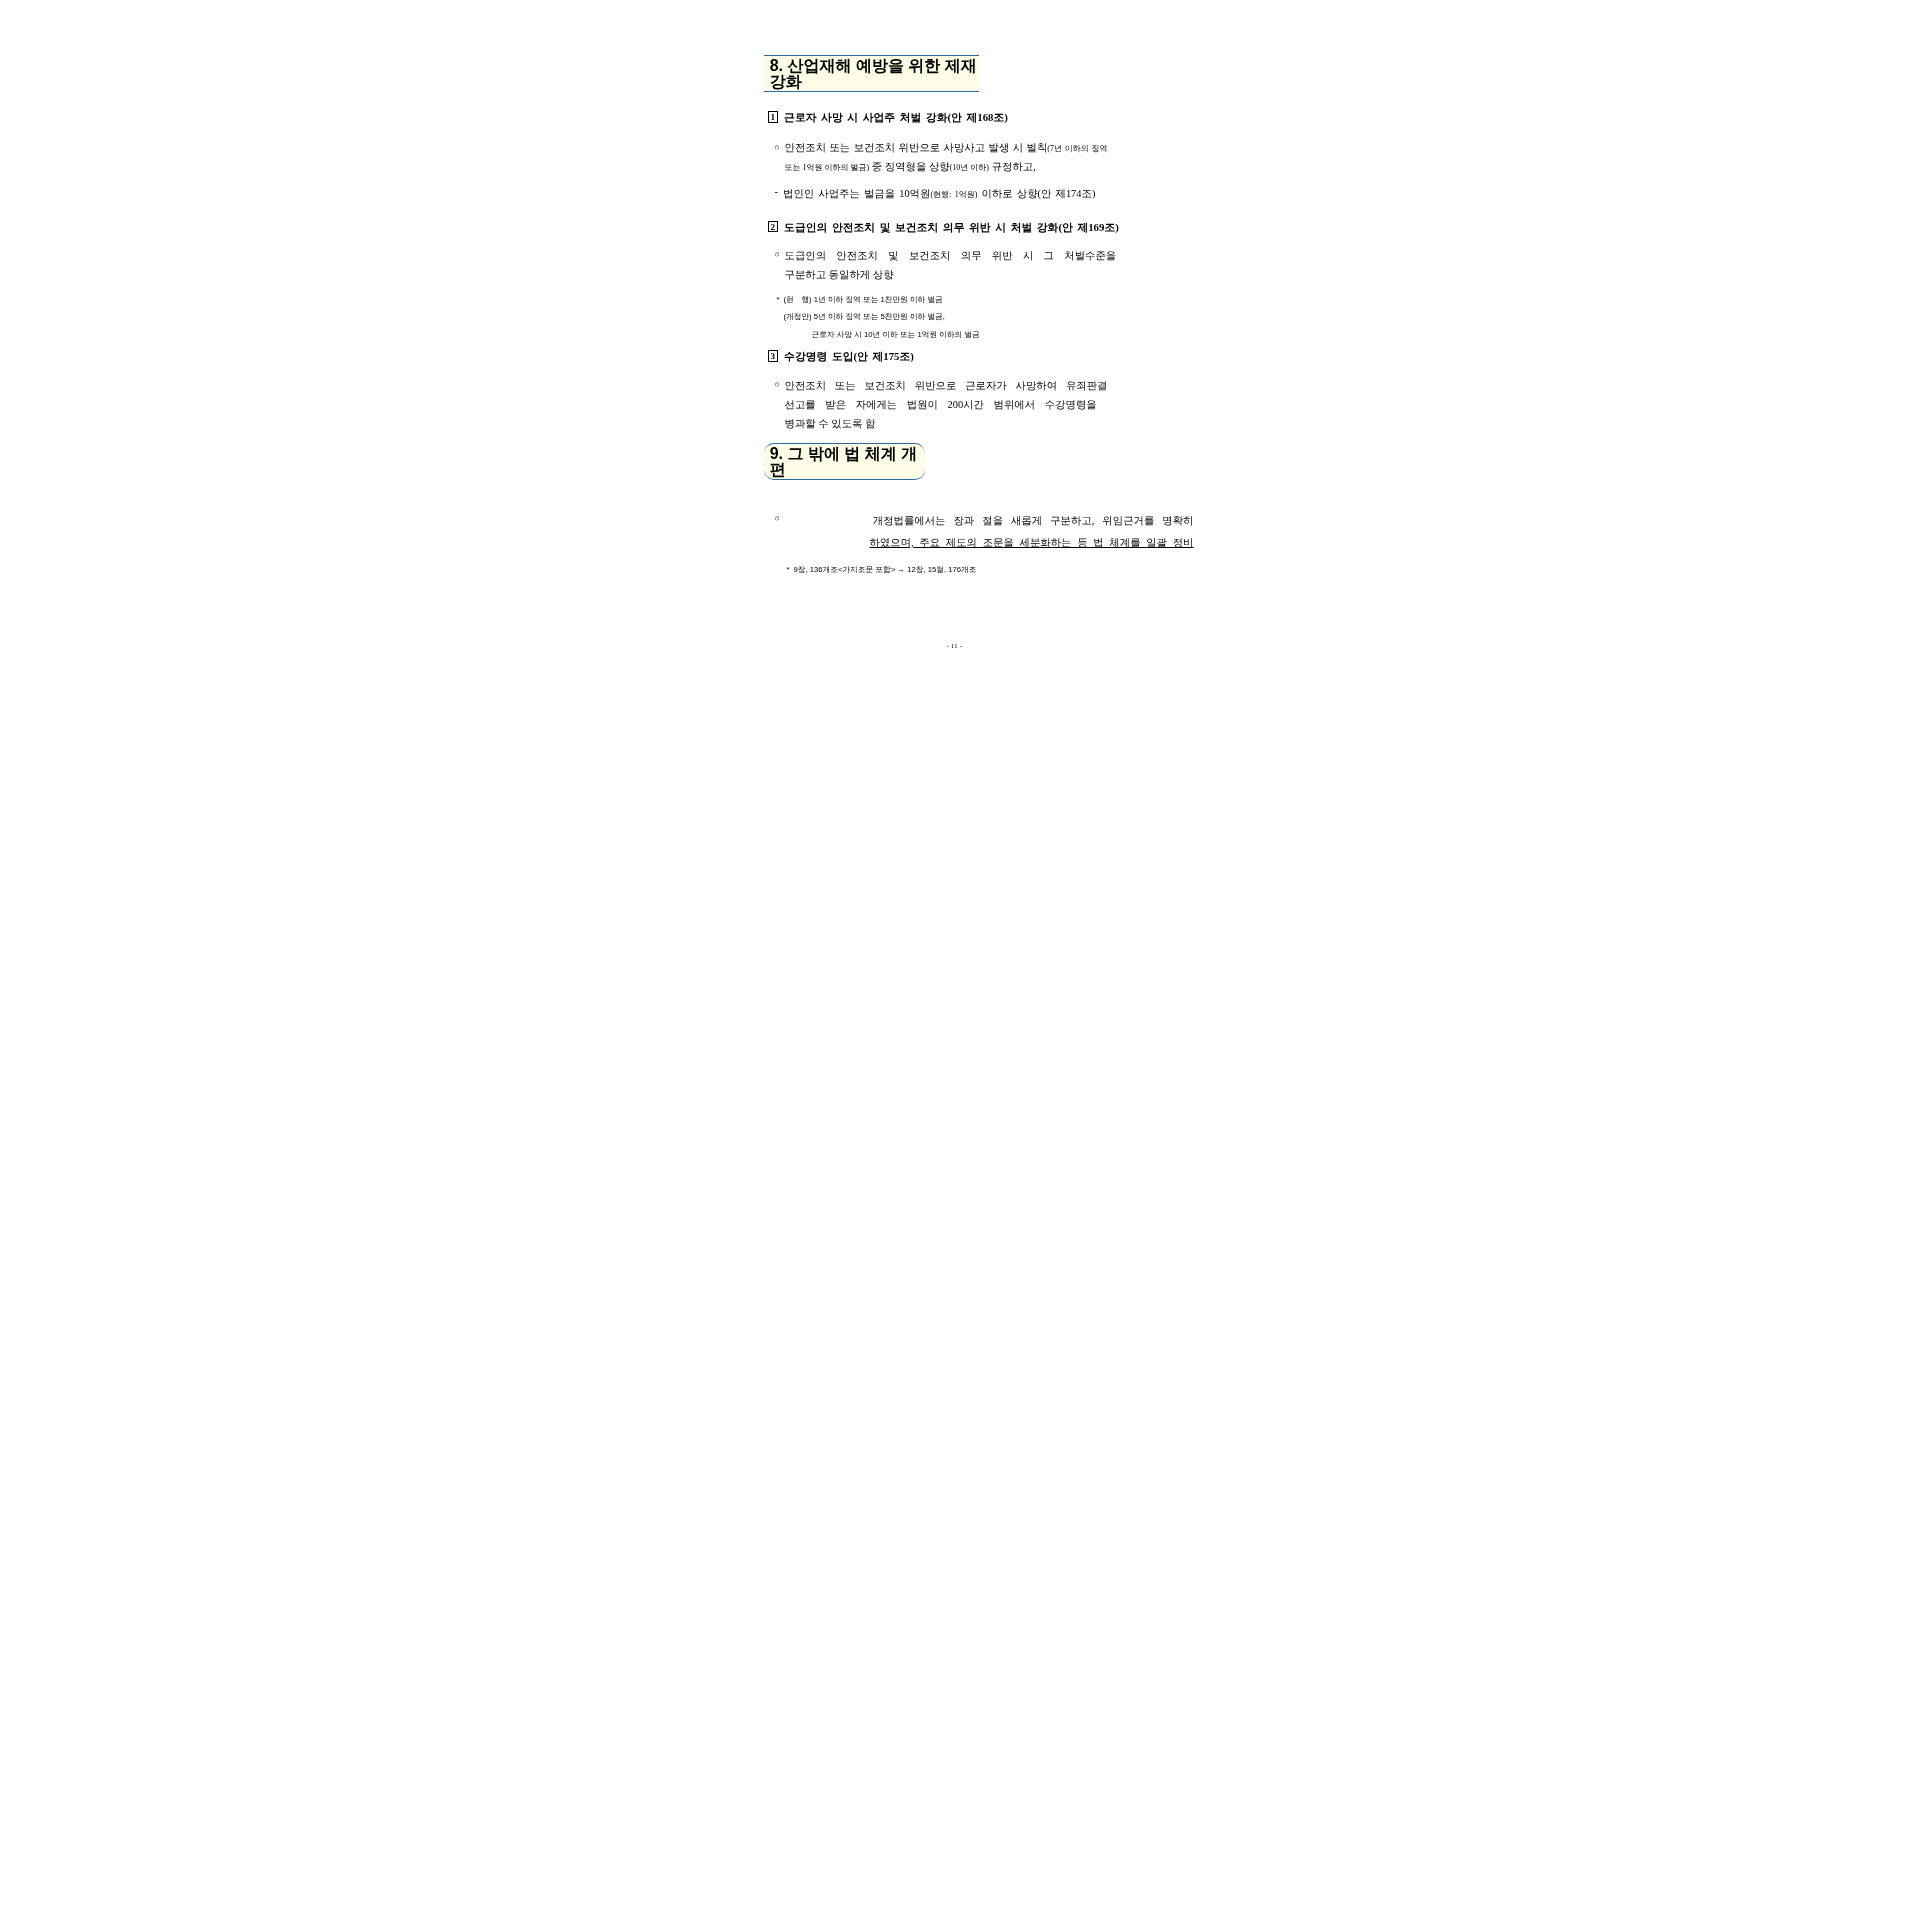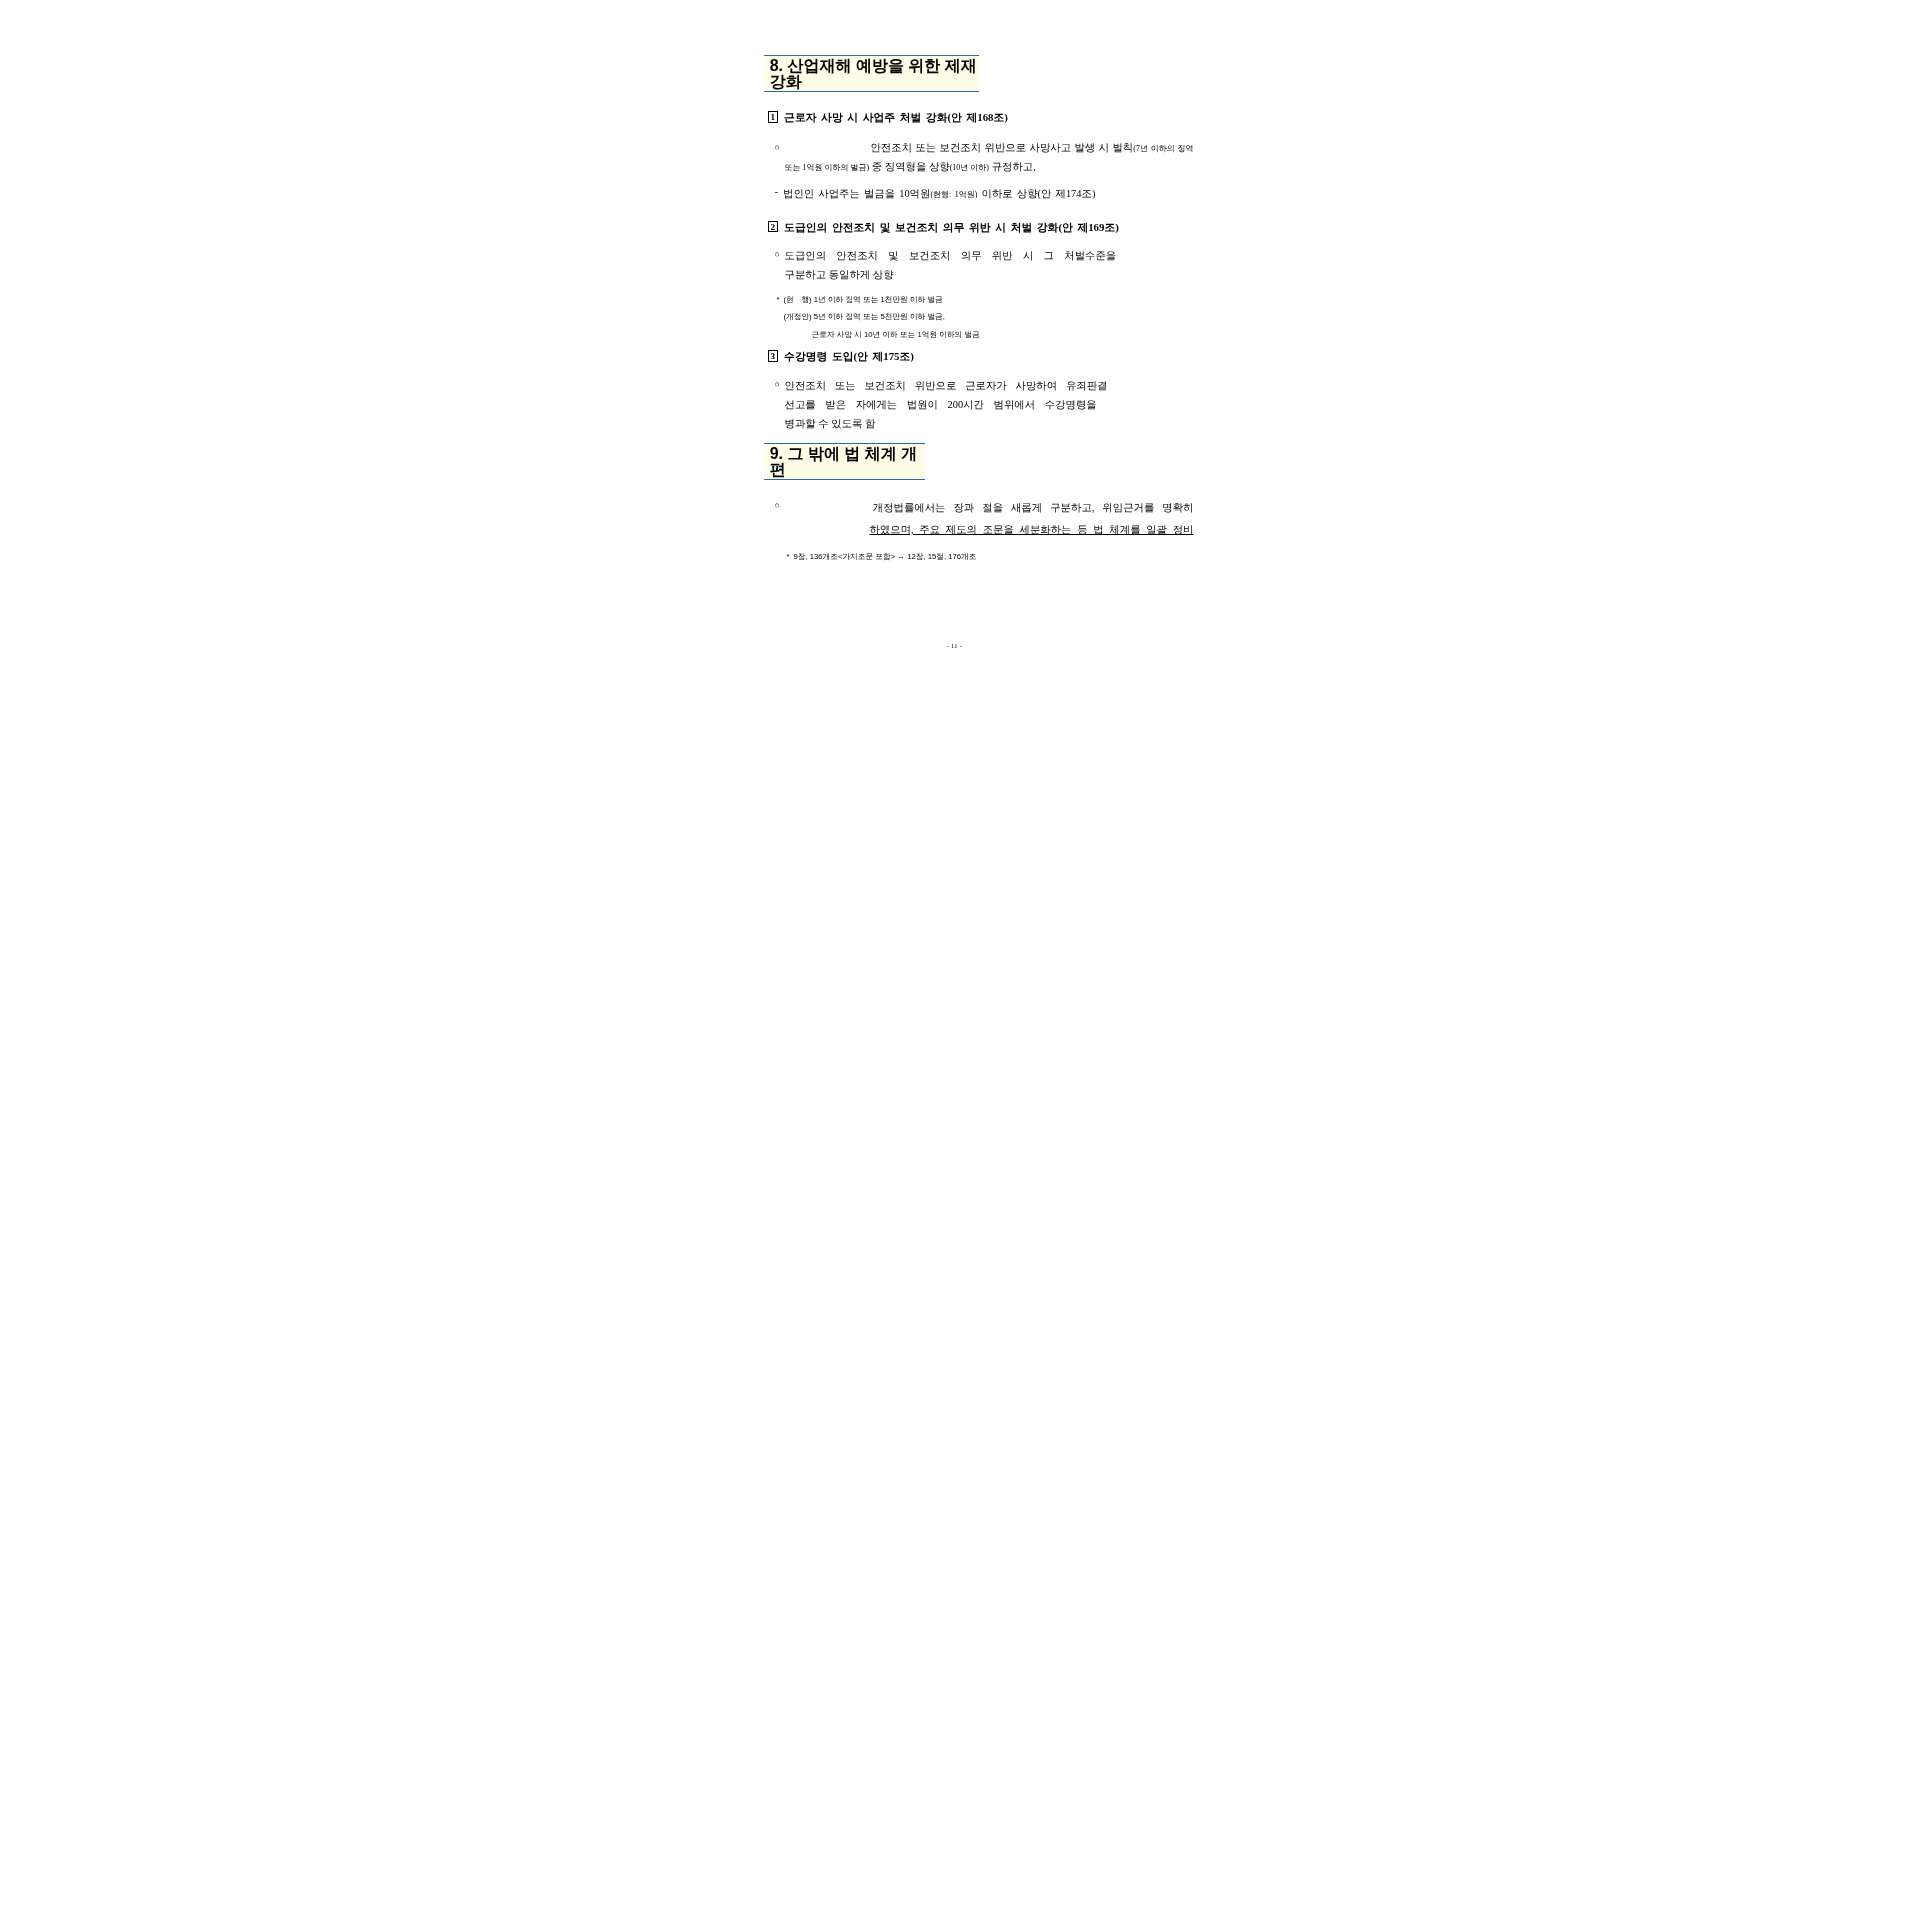--- a/index.html
+++ b/index.html
@@ -28,21 +28,21 @@
     border-bottom:1.2px solid var(--header-border);
     box-sizing:border-box;
     padding:2.3px 0 2.3px 6.2px;
     font-family:"Liberation Sans","DejaVu Sans",sans-serif;
     font-weight:bold;
     font-size:16px;
     line-height:15.4px;
     letter-spacing:0px;
   }
   .hdr8{width:215px;margin-bottom:17.3px;}
-  .hdr9{width:161px;margin-bottom:17px;}
+  .hdr9{width:161px;margin-bottom:30px;border-radius:10px;}
 
   
   .item{
     margin-left:52px;
     display:flex;
     align-items:center;
     gap:5.8px;
     font-size:10.8px;
     font-weight:bold;
     line-height:14px;
@@ -73,21 +73,21 @@
     flex:0 0 10px;
     width:10px;
     font-size:8.5px;
     line-height:17.7px;
   }
   .btext{flex:1;}
   .line{line-height:17.7px;}
   .lh50 .line{line-height:19px;}
   .lh56 .line{line-height:21.6px;text-align:right;}
   .sm{font-size:8px;}
-  .ws2{word-spacing:0.8px;text-align:right;}
+  .ws2{word-spacing:0.8px;}
   .ws4{word-spacing:1.5px;}
   .ws8{word-spacing:3.1px;text-decoration:underline;}
   .ws14{word-spacing:5.4px;}
   .ws16{word-spacing:6.2px;}
   .ws18{word-spacing:7px;}
   .ws20{word-spacing:7.7px;}
   .b1{margin-bottom:8px;}
   .d1{margin-bottom:16px;}
   .d1 .bmark{flex:0 0 8.5px;width:8.5px;font-size:10.4px;line-height:14px;}
   .d1 .line{line-height:18px;}

